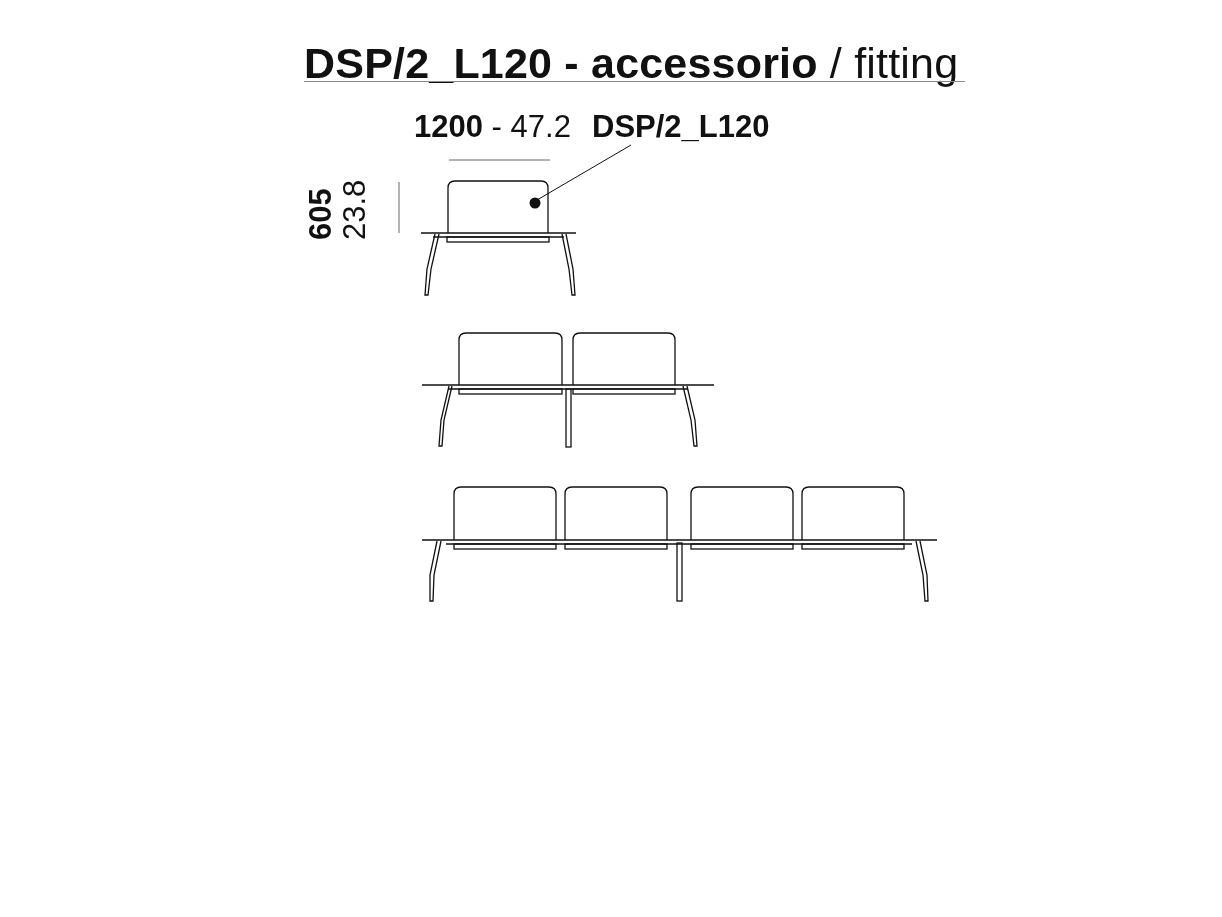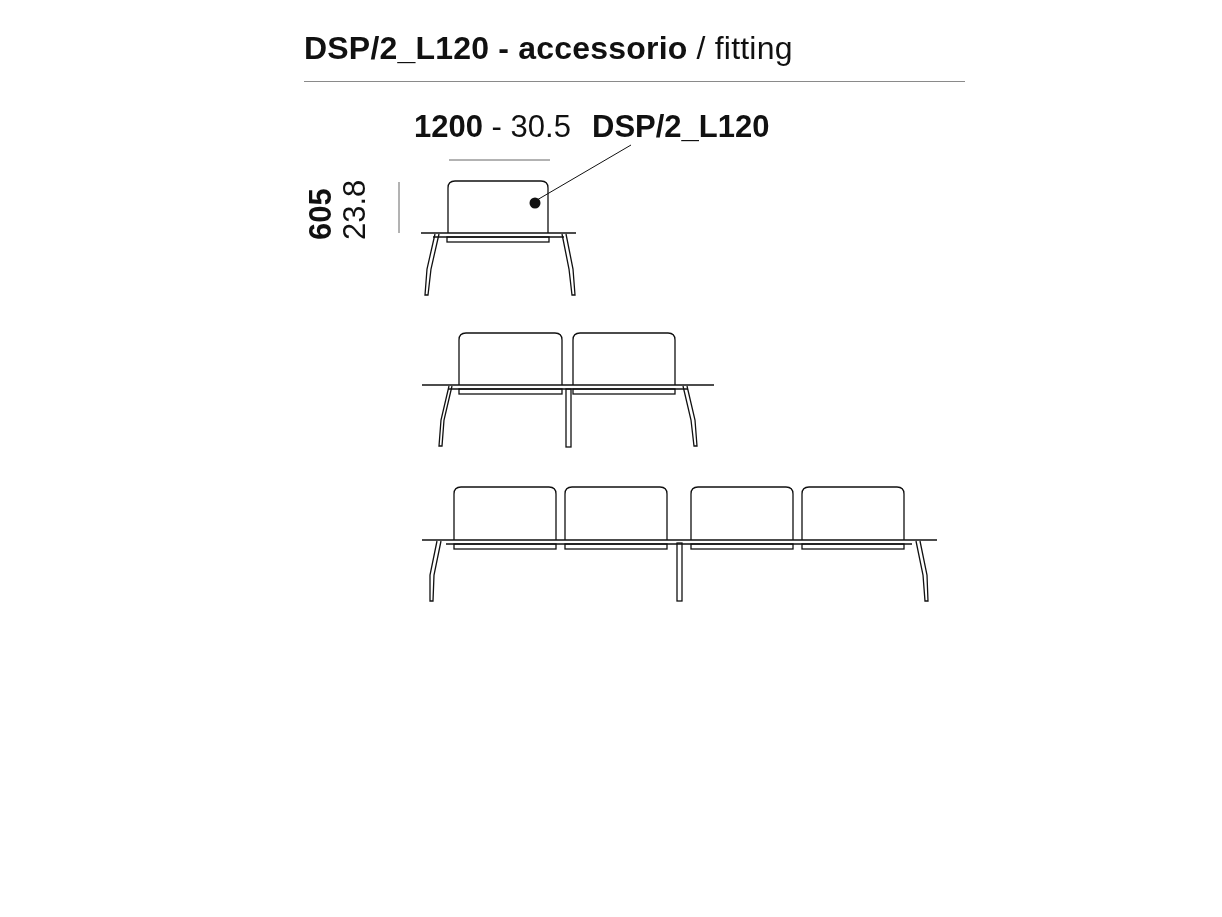--- a/index.html
+++ b/index.html
@@ -1,17 +1,17 @@
 <!DOCTYPE html>
 <html><head>
   <meta charset="utf-8">
   <style>
     html, body { margin: 0; padding: 0; background: #ffffff; }
     body { width: 1222px; height: 917px; position: relative; overflow: hidden; font-family: "Liberation Sans", sans-serif; color: #111; }
-    .title { position: absolute; left: 304px; top: 26px; font-size: 32px; line-height: 44px; white-space: nowrap; letter-spacing: 0.2px; }
+    .title { position: absolute; left: 304px; top: 41px; font-size: 43px; line-height: 44px; white-space: nowrap; letter-spacing: 0.2px; }
     .title .bold { font-weight: 700; }
     .title .light { font-weight: 400; }
     .rule { position: absolute; left: 304px; top: 81px; width: 661px; height: 1px; background: #8a8a8a; }
     .dim-w { position: absolute; left: 414px; top: 108px; font-size: 31px; line-height: 38px; white-space: nowrap; }
     .dim-w .bold { font-weight: 700; margin-top: 36px; }
     .dim-w .light { font-weight: 400; }
     .callout-label { position: absolute; left: 592px; top: 108px; font-size: 31px; line-height: 38px; font-weight: 700; white-space: nowrap; }
     .dim-h { position: absolute; left: 304px; top: 240px; transform-origin: 0 0; transform: rotate(-90deg); white-space: nowrap; font-size: 31px; line-height: 34px; }
     .dim-h .bold { font-weight: 700; display: block; }
     .dim-h .light { font-weight: 400; display: block; }
@@ -19,21 +19,21 @@
   </style>
 </head>
 <body>
 
 <div class="title">
   <span class="bold">DSP/2_L120 - accessorio</span><span class="light"> / </span><span class="light">fitting</span>
 </div>
 <div class="rule"></div>
 
 <div class="dim-w">
-  <span class="bold">1200</span><span class="light"> - </span><span class="light">30.5</span>
+  <span class="bold">1200</span><span class="light"> - </span><span class="light">47.2</span>
 </div>
 
 <div class="callout-label">DSP/2_L120</div>
 
 <div class="dim-h">
   <span class="bold">605</span>
   <span class="light">23.8</span>
 </div>
 
 <svg class="drawing" width="1222" height="917" viewBox="0 0 1222 917" xmlns="http://www.w3.org/2000/svg">

